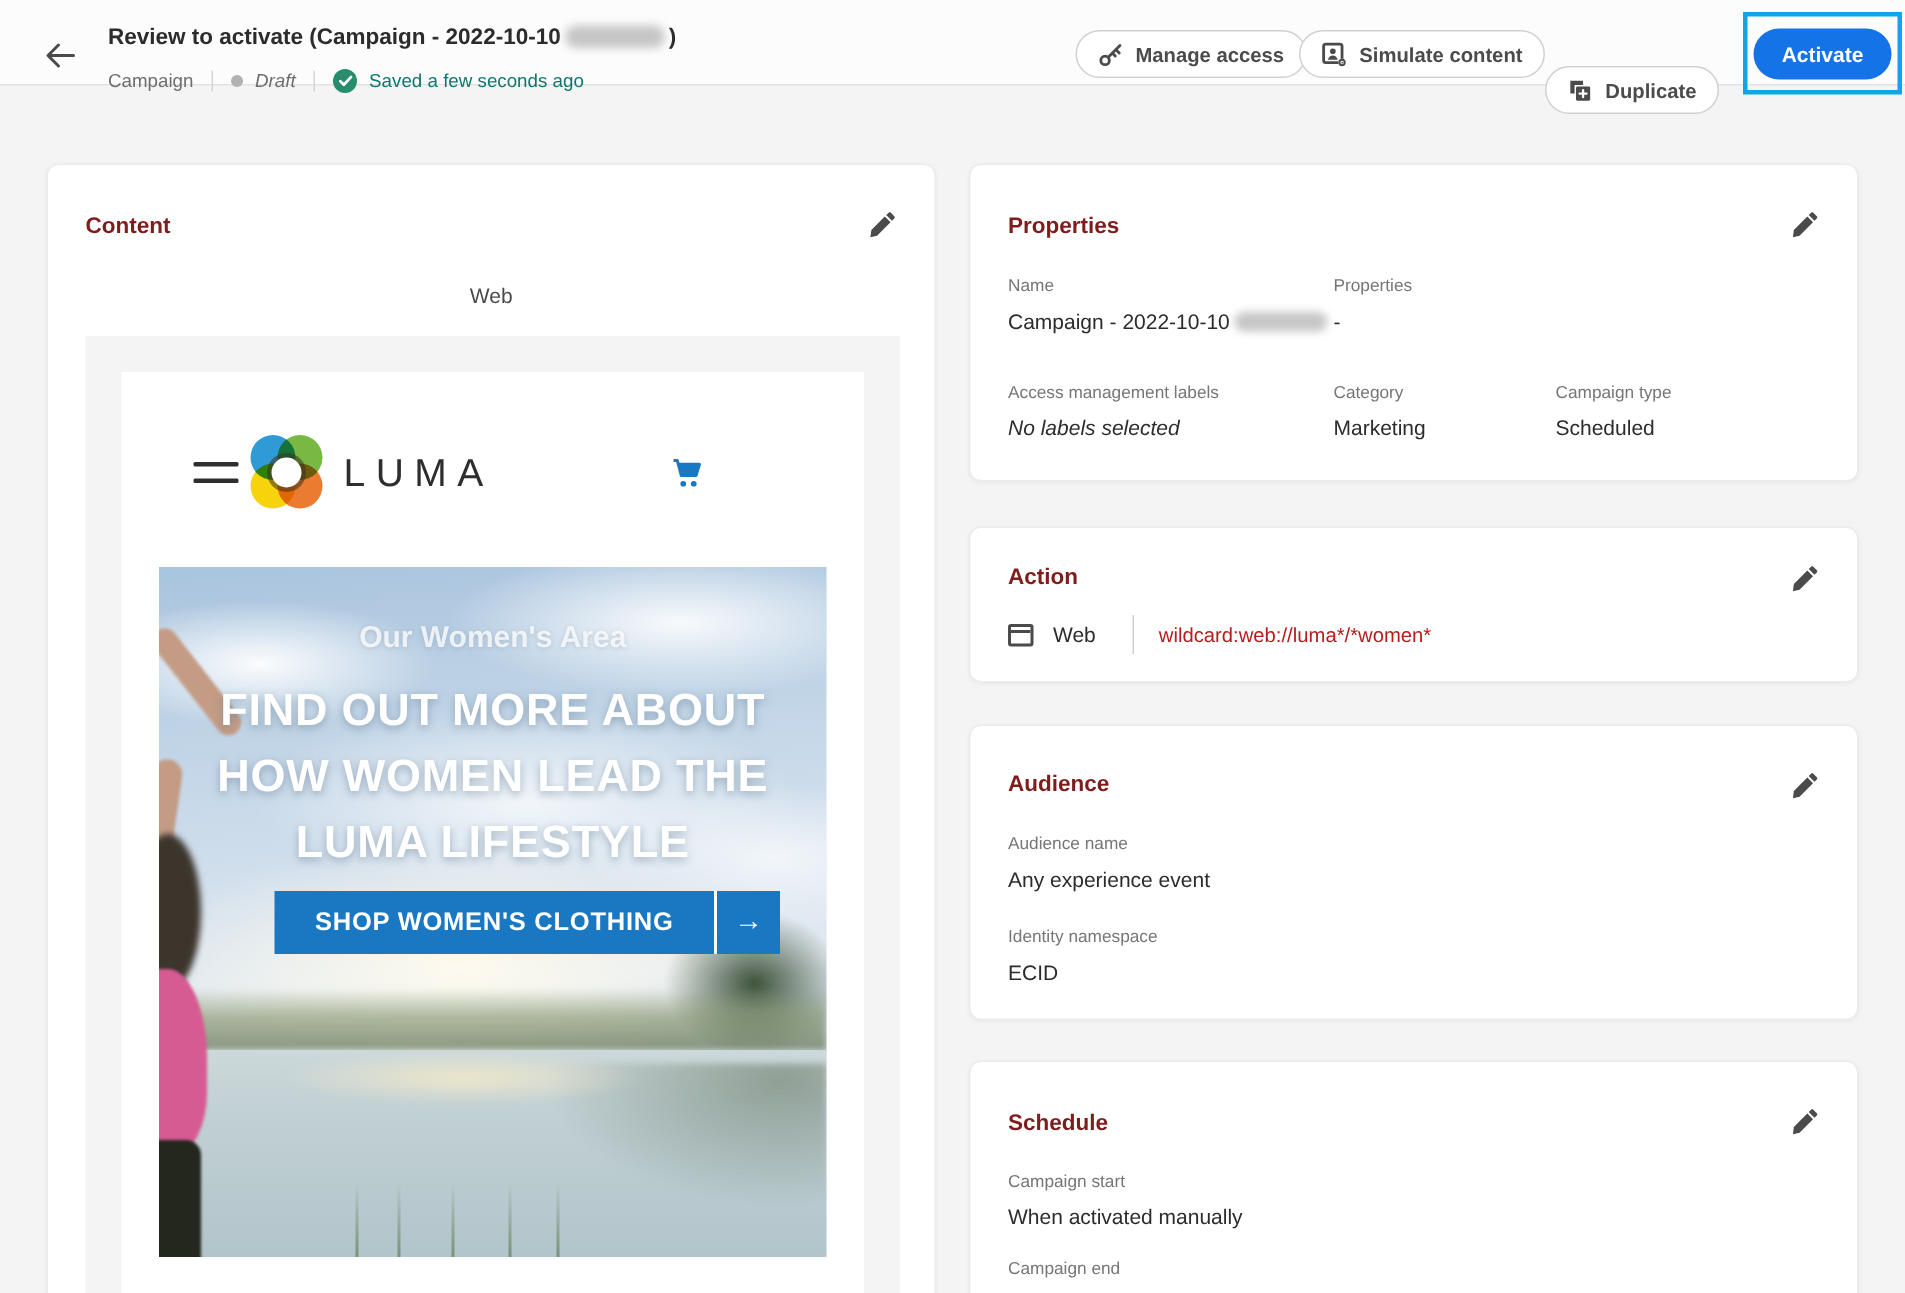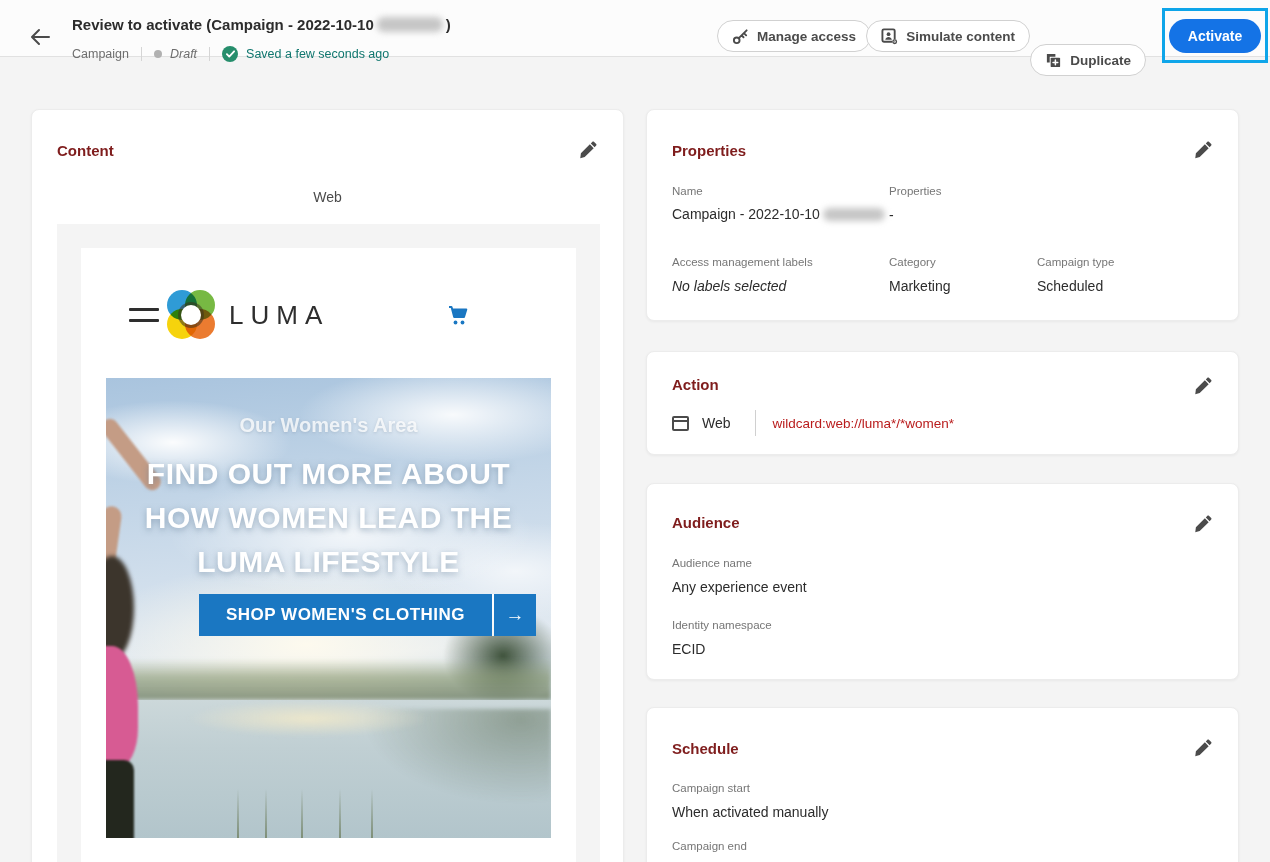--- a/index.html
+++ b/index.html
@@ -93,21 +93,21 @@
         linear-gradient(4deg,  rgba(90,105,60,.9), rgba(90,105,60,0) 85%) 70px  0/2px 100% no-repeat,
         linear-gradient(-9deg, rgba(90,105,60,.9), rgba(90,105,60,0) 85%) 108px 0/2px 100% no-repeat,
         linear-gradient(2deg,  rgba(90,105,60,.9), rgba(90,105,60,0) 85%) 140px 0/2px 100% no-repeat; }
 
   .hero-eyebrow { position:absolute; left:0; right:0; top:36px; text-align:center; font-size:20px; font-weight:600;
       color:rgba(255,255,255,.78); text-shadow:0 1px 3px rgba(120,140,160,.35); }
   .hero-headline { position:absolute; left:0; right:0; top:74px; text-align:center; font-size:30px; font-weight:800;
       line-height:44px; color:#fff; letter-spacing:.5px; text-shadow:0 2px 6px rgba(100,125,150,.55); }
   .hero-cta { position:absolute; left:77px; top:216px; height:42px; display:flex; cursor:pointer; }
   .hero-cta .cta-main { background:#1a77c2; color:#fff; font-size:17px; font-weight:700; letter-spacing:.5px;
-      display:flex; align-items:center; padding:0 27px;margin-left:16px; }
+      display:flex; align-items:center; padding:0 27px; }
   .hero-cta .cta-sep { width:2px; background:rgba(255,255,255,.9); }
   .hero-cta .cta-arrow { background:#1a77c2; color:#fff; width:42px; display:flex; align-items:center; justify-content:center;
       font-size:19px; font-weight:700; }
 
   
   .properties-card { left:646px; top:109px; width:593px; height:212px; }
   .properties-card h2 { position:absolute; left:25px; top:32px; }
   .prop-cell { position:absolute; }
   .prop-cell .field-label { display:block; margin-bottom:9px; }
   .p-r1 { top:75px; } .p-r2 { top:146px; }

